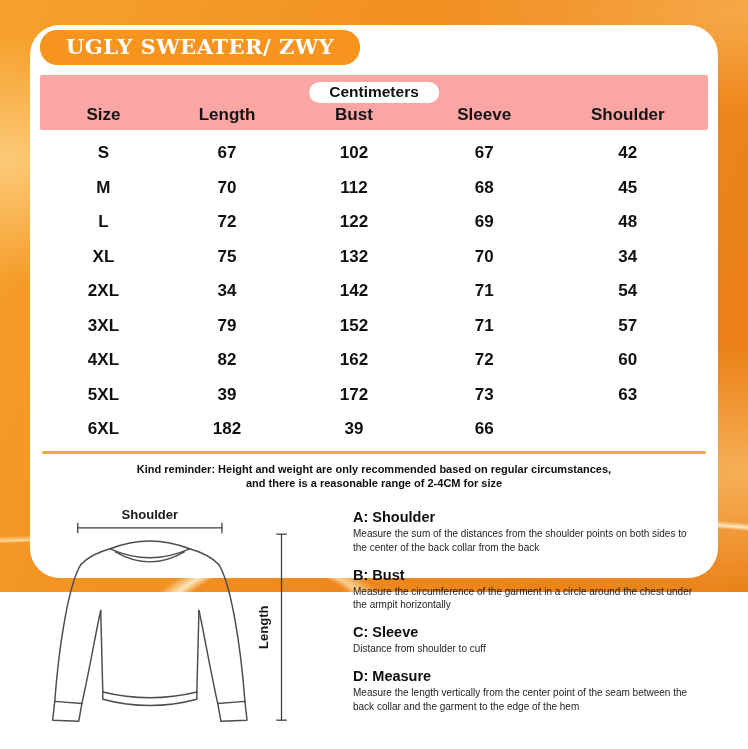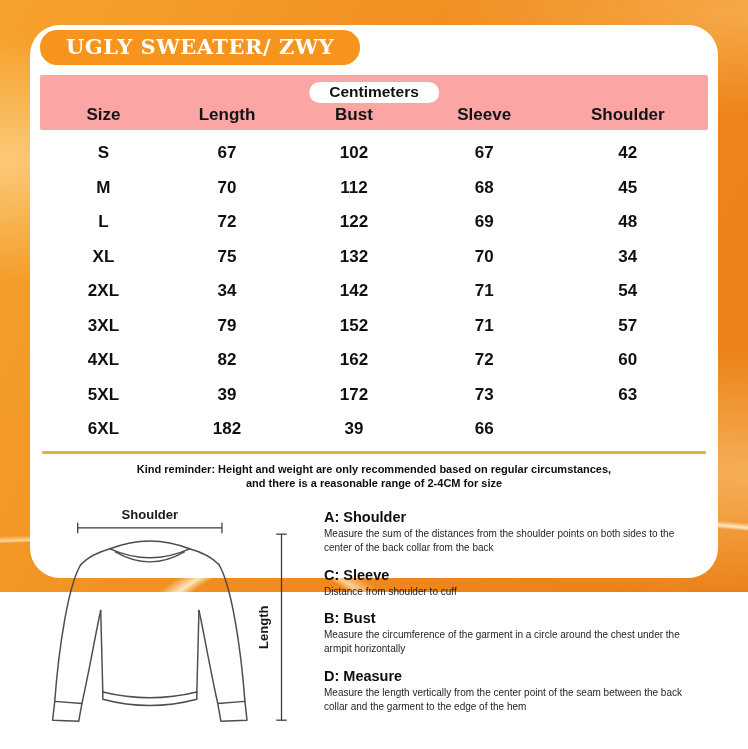--- a/index.html
+++ b/index.html
@@ -55,21 +55,21 @@
   .note { text-align:center; font-weight:bold; font-size:11px; line-height:1.34; color:#0d0d0d; }
 
   .bottom { display:flex; margin-top:12px; padding:0 6px; }
   .diagram { flex:0 0 auto; width:262px; padding-top:4px; }
   .diagram svg { display:block; }
   .sketch { stroke:#4d4d4d; stroke-width:1.4; fill:none; stroke-linecap:round; stroke-linejoin:round; }
   .measure { stroke:#3a3a3a; stroke-width:1.2; fill:none; }
   .dlabel { font-family:"Liberation Sans", sans-serif; font-size:12.5px; font-weight:bold; fill:#1a1a1a; }
 
   .guide { flex:1; padding-left:16px; padding-top:6px; }
-  .g-item { margin-bottom:12px; }
+  .g-item { margin-bottom:12px;margin-left:29px; }
   .g-h { font-weight:bold; font-size:14.5px; color:#0e0e0e; margin-bottom:2px; }
   .g-t { font-size:10px; line-height:1.38; color:#1f1f1f; max-width:395px; }
 </style>
 </head>
 <body>
 
 <div class="stage">
   <div class="card">
 
     <div class="badge">
@@ -201,28 +201,28 @@
           </g>
         </svg>
       </div>
 
       <div class="guide">
         <div class="g-item">
           <div class="g-h">A: Shoulder</div>
           <div class="g-t">Measure the sum of the distances from the shoulder points on both sides to the center of the back collar from the back</div>
         </div>
         <div class="g-item">
+          <div class="g-h">B: Bust</div>
+          <div class="g-t">Measure the circumference of the garment in a circle around the chest under the armpit horizontally</div>
+        </div>
+        <div class="g-item">
           <div class="g-h">C: Sleeve</div>
           <div class="g-t">Distance from shoulder to cuff</div>
         </div>
         <div class="g-item">
-          <div class="g-h">B: Bust</div>
-          <div class="g-t">Measure the circumference of the garment in a circle around the chest under the armpit horizontally</div>
-        </div>
-        <div class="g-item">
           <div class="g-h">D: Measure</div>
           <div class="g-t">Measure the length vertically from the center point of the seam between the back collar and the garment to the edge of the hem</div>
         </div>
       </div>
 
     </div>
   </div>
 </div>
 
 </body></html>

